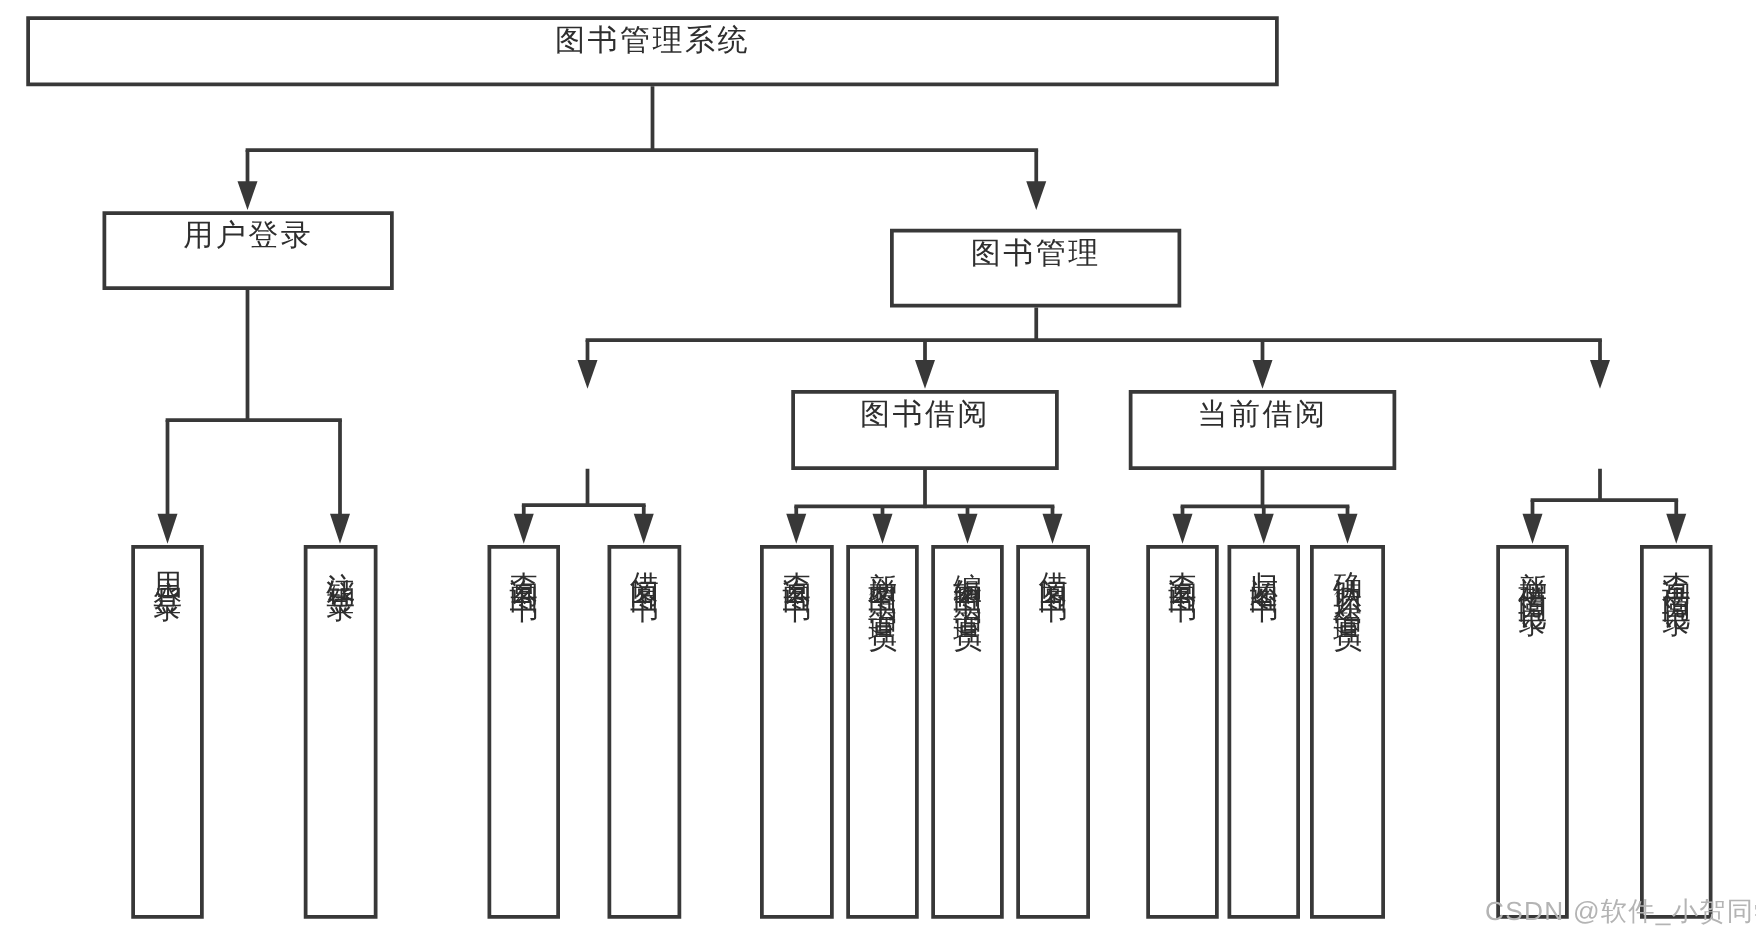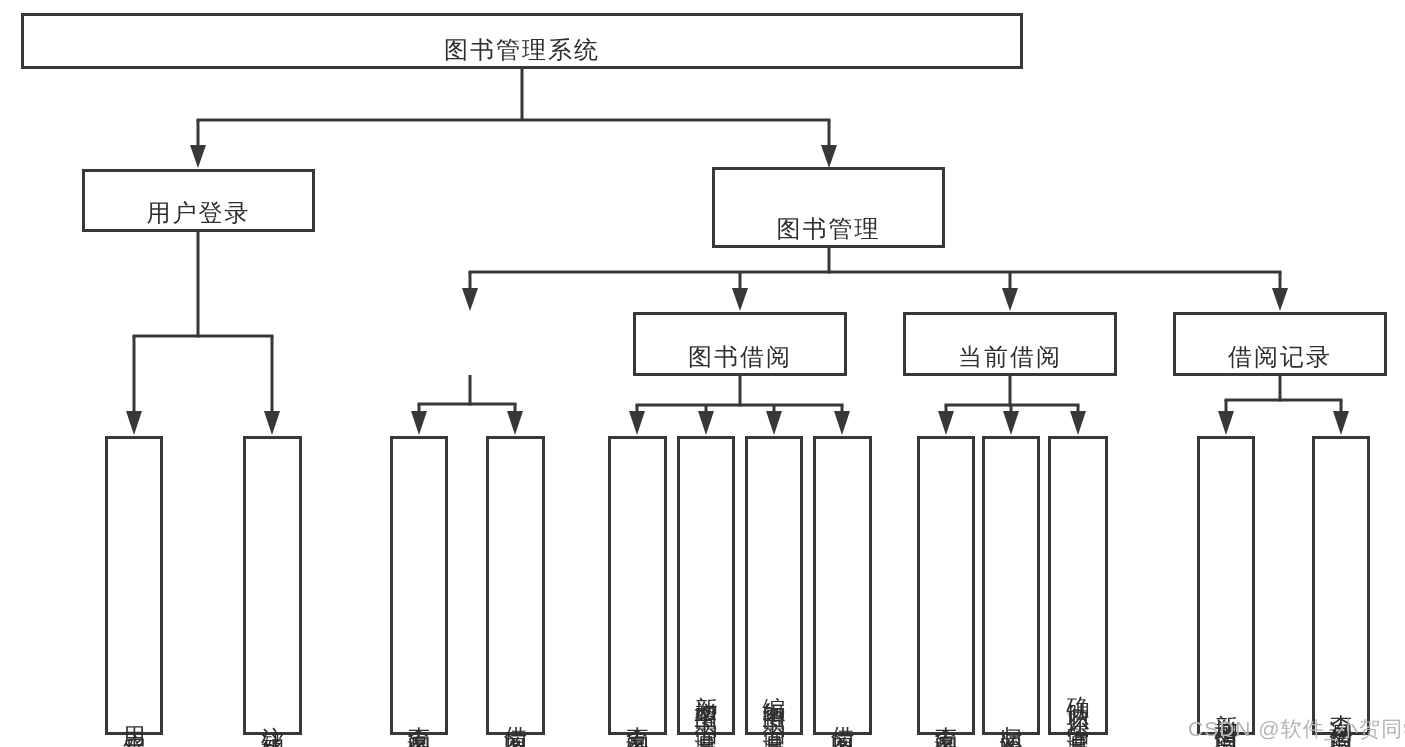--- a/index.html
+++ b/index.html
@@ -9,21 +9,21 @@
     background:#ffffff;
     font-family:"Liberation Sans","DejaVu Sans",sans-serif;
     overflow:hidden;
   }
   svg.wires{position:absolute;left:0;top:0;z-index:1;}
   .node{
     position:absolute;
     box-sizing:border-box;
     border:3px solid #383838;
     background:#ffffff;
-    display:flex;align-items:flex-end;justify-content:center;
+    display:flex;align-items:flex-start;justify-content:center;
     color:#2e2e2e;
     z-index:2;
   }
   .node.h{font-size:24px;letter-spacing:2px;}
   .node.v{font-size:23px;}
   .node.v .vtext{
     writing-mode:vertical-rl;
     text-orientation:upright;
     letter-spacing:6px;
     line-height:1.0;
@@ -112,32 +112,29 @@
     </g>
   </svg>
 
   <div class="node h" style="left:21px;top:13px;width:1002px;height:56px">
     <span>图书管理系统</span>
   </div>
 
   <div class="node h" style="left:82px;top:169px;width:233px;height:63px">
     <span>用户登录</span>
   </div>
-  <div class="node h" style="left:712px;top:167px;width:233px;height:81px">
+  <div class="node h" style="left:712px;top:183px;width:233px;height:63px">
     <span>图书管理</span>
   </div>
 
   <div class="node h" style="left:633px;top:312px;width:214px;height:64px">
     <span>图书借阅</span>
   </div>
   <div class="node h" style="left:903px;top:312px;width:214px;height:64px">
     <span>当前借阅</span>
-  </div>
-  <div class="node h" style="left:1173px;top:312px;width:214px;height:64px">
-    <span>借阅记录</span>
   </div>
 
   <div class="node v" style="left:105px;top:436px;width:58px;height:299px">
     <span class="vtext">用户登录</span>
   </div>
   <div class="node v" style="left:243px;top:436px;width:59px;height:299px">
     <span class="vtext">注销登录</span>
   </div>
 
   <div class="node v" style="left:390px;top:436px;width:58px;height:299px">

